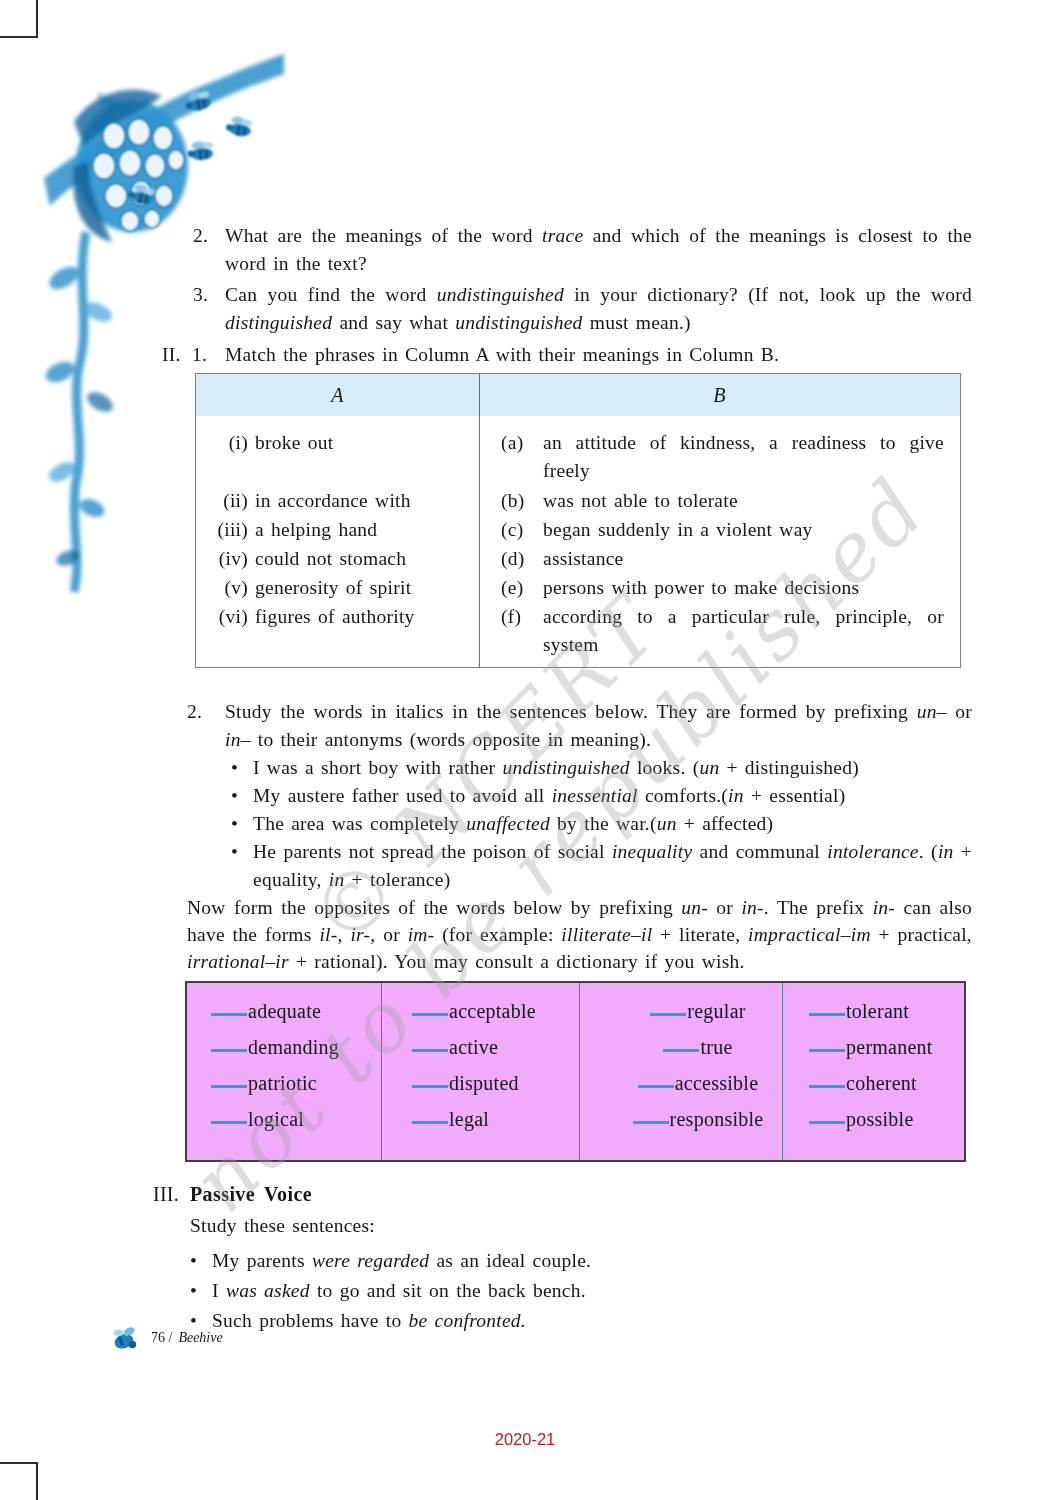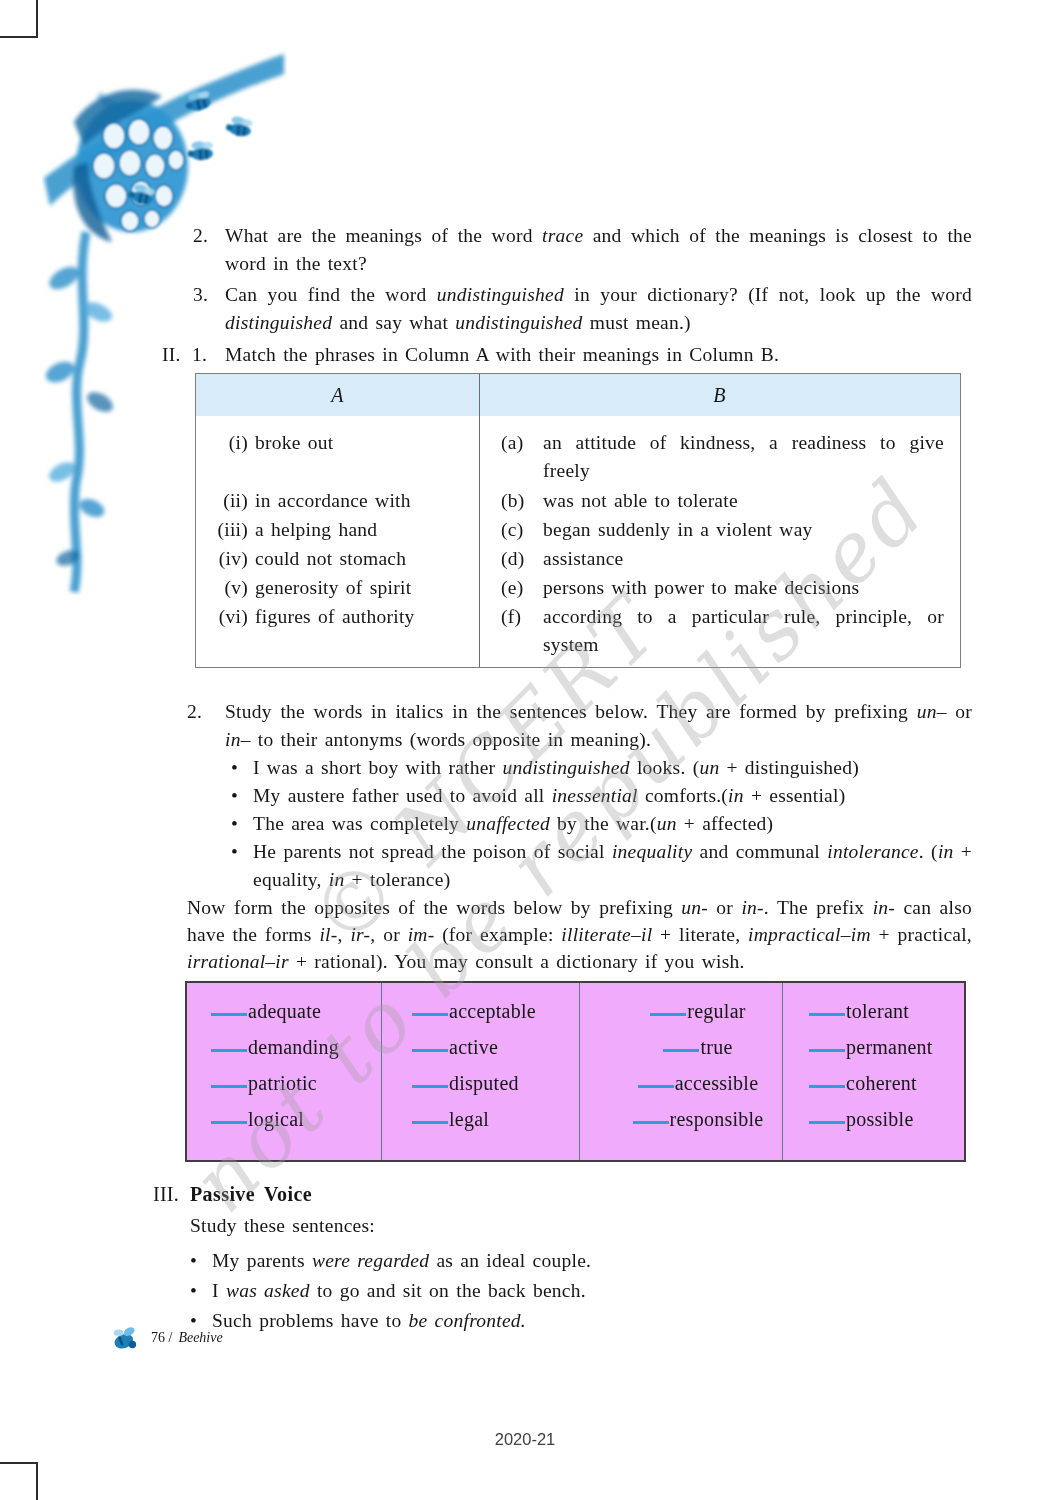--- a/index.html
+++ b/index.html
@@ -88,21 +88,21 @@
   .pv-b1 { margin-top:6px; }
   .pv-marker { position:absolute; left:40px; }
 
   .footer-row { position:absolute; left:110px; top:1322px; z-index:1;
                 font-size:14px; display:flex; align-items:center; }
   .bee-icon { width:32px; height:32px; margin-right:9px; }
   .footer-book { font-style:italic; margin-left:6px; }
 
   .year { position:absolute; left:0; right:0; top:1430px; text-align:center;
           font-family:"Liberation Sans","DejaVu Sans",sans-serif;
-          font-size:16.5px; color:#404040; z-index:1; }
+          font-size:16.5px; color:#b91c1c; z-index:1; }
 </style>
 </head>
 <body>
 
 <div class="page">
 
   <div class="crop-tl"></div>
   <div class="crop-bl"></div>
 
   <svg class="illustration" viewBox="0 0 245 545">

